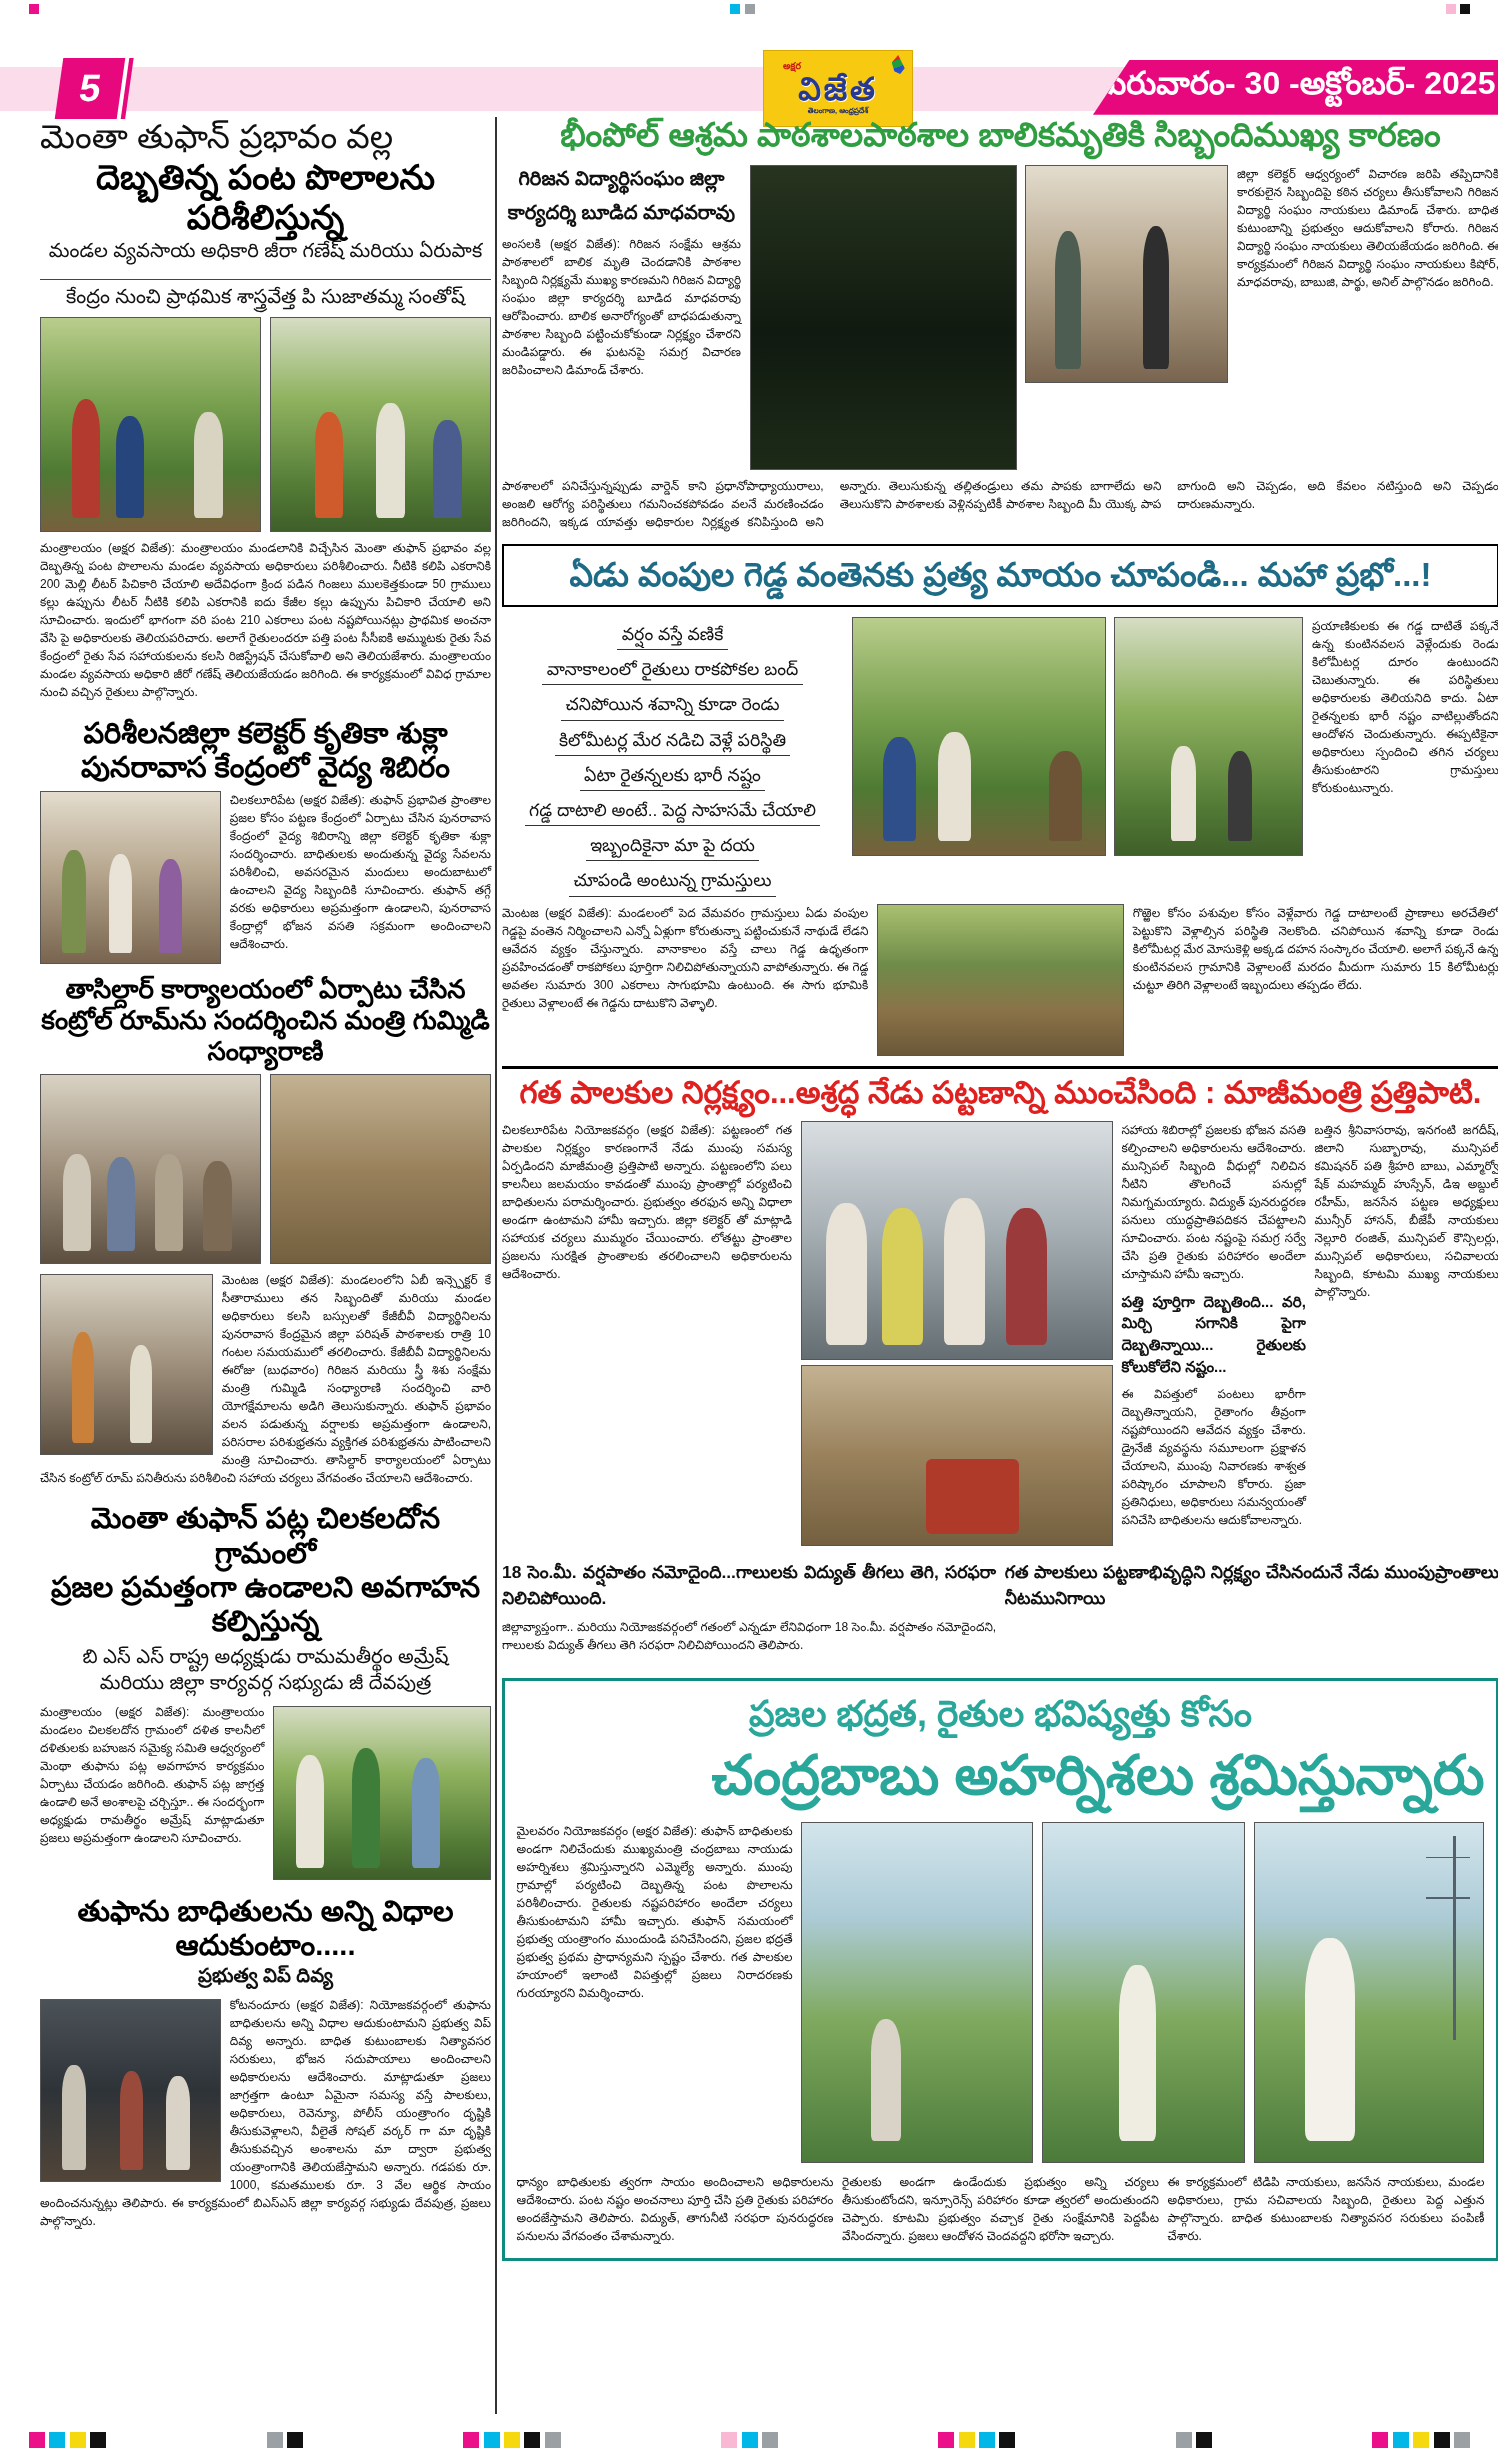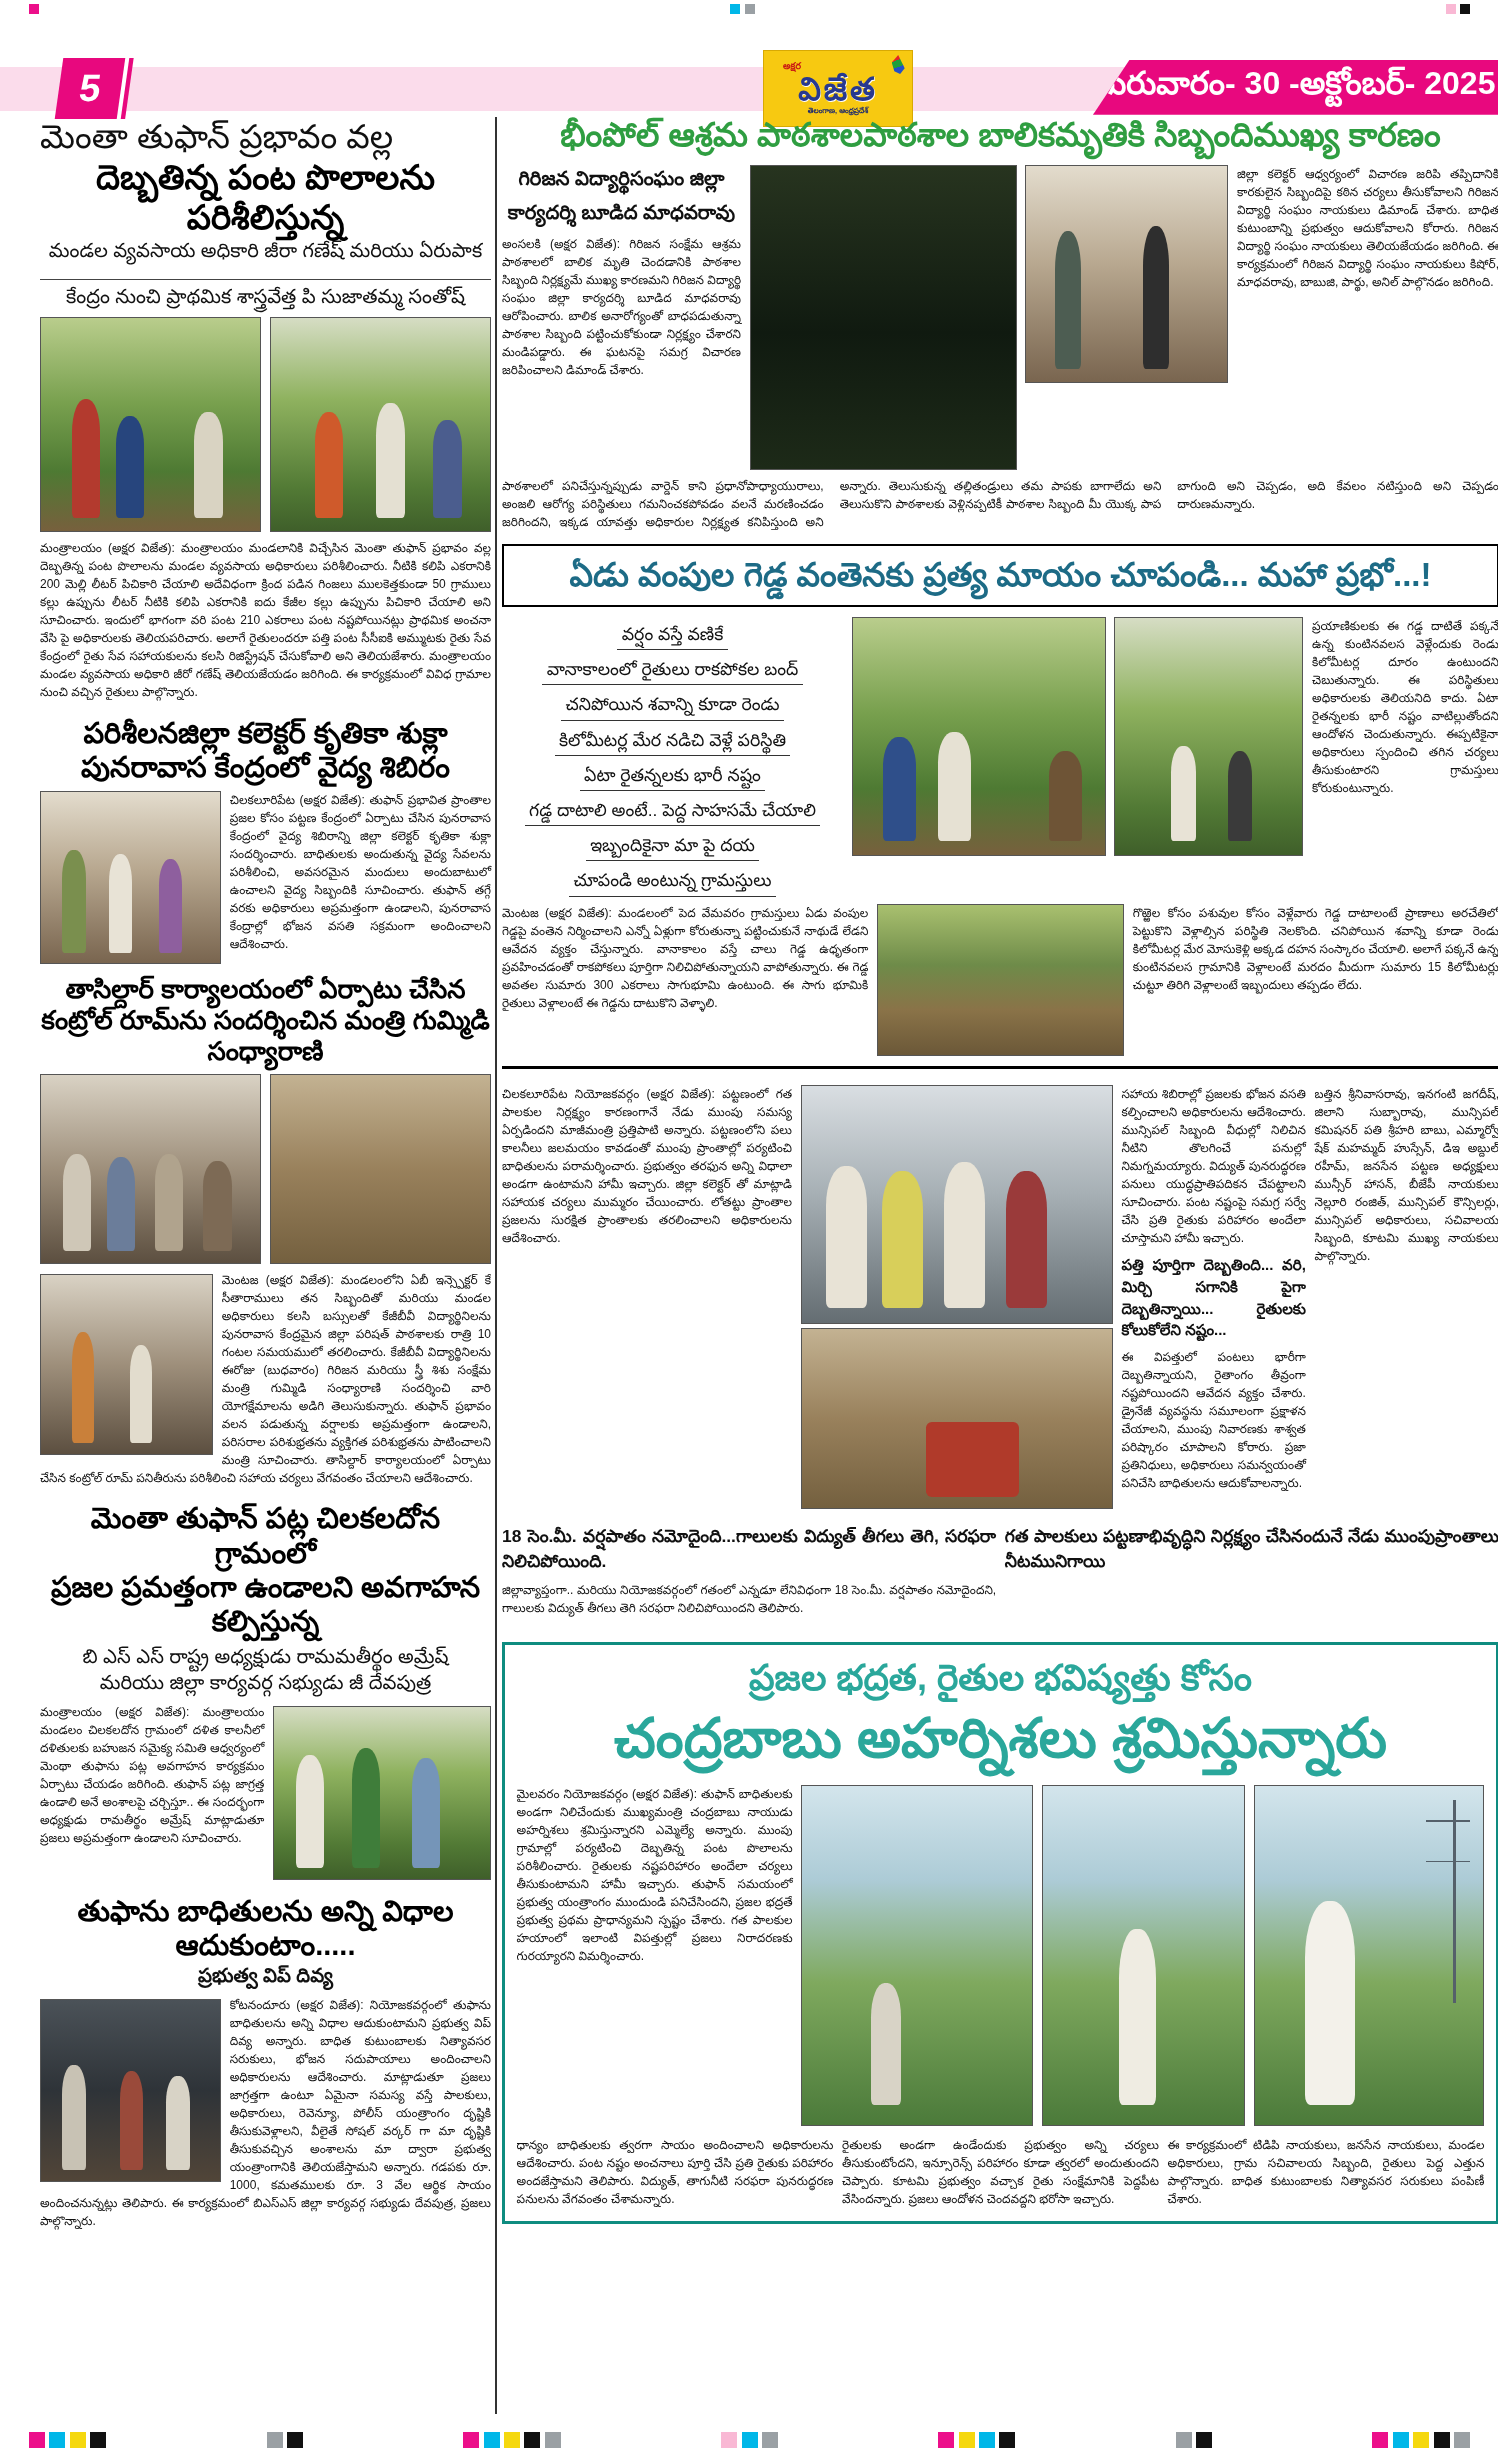--- a/index.html
+++ b/index.html
@@ -60,21 +60,21 @@
   
   .boxhead{border:2.9px solid #000;padding:10px 7.3px;margin:2.9px 0 10px 0}
   .teal{color:#1d6b86}
   .red{color:#e01f1f}
   .green{color:#2f9e41}
   .bullets{display:flex;flex-direction:column;align-items:center;gap:8px;padding-top:5.8px}
   .bullet span{display:inline-block;font-size:17.4px;line-height:1.3;border-bottom:1.5px solid #333;padding:0 4.4px 3.6px 4.4px;text-align:right}
   .boldpar{font-weight:800;font-size:15px;line-height:1.45;text-align:justify;margin:7.3px 0}
   .b4box{border:3.6px solid #0e8c80;padding:13px 11.6px 8.7px 11.6px;margin-top:20px}
   .b4h1{font-size:36px;font-weight:800;text-align:center;color:#2aa79b;line-height:1.1}
-  .b4h2{font-size:55px;font-weight:800;text-align:center;color:#2aa79b;line-height:1.15;margin-top:10px}
+  .b4h2{font-size:55px;font-weight:800;text-align:right;color:#2aa79b;line-height:1.15;margin-top:10px}
   .gap6{height:4.4px}.gap10{height:7.3px}.gap14{height:10px}.gap20{height:14.5px}
 </style>
 </head>
 <body>
 
 <div class="marks top">
   <div class="mgroup">
       <div class="sq small c-m"></div>
     </div>
   <div class="mgroup">
@@ -276,20 +276,21 @@
       <div class="ph ph-mud" style="width:247px;height:152px;flex:none"></div>
       <div class="body colf">
           <p>గొఱ్ఱెల కోసం పశువుల కోసం వెళ్లేవారు గెడ్డ దాటాలంటే ప్రాణాలు అరచేతిలో పెట్టుకొని వెళ్లాల్సిన పరిస్థితి నెలకొంది. చనిపోయిన శవాన్ని కూడా రెండు కిలోమీటర్ల మేర మోసుకెళ్లి అక్కడ దహన సంస్కారం చేయాలి. అలాగే పక్కనే ఉన్న కుంటినవలస గ్రామానికి వెళ్లాలంటే మరదం మీదుగా సుమారు 15 కిలోమీటర్లు చుట్టూ తిరిగి వెళ్లాలంటే ఇబ్బందులు తప్పడం లేదు.</p>
         </div>
     </div>
   </div>
 
   <div class="gap14"></div>
 
   <div style="border-top:3.6px solid #000;padding-top:5.8px">
+    <div class="hl red" style="font-size:31px">గత పాలకుల నిర్లక్ష్యం...అశ్రద్ధ నేడు పట్టణాన్ని ముంచేసింది : మాజీమంత్రి ప్రత్తిపాటి.</div>
     <div class="gap14"></div>
     <div class="row">
       <div class="body" style="width:290px;flex:none">
           <p>చిలకలూరిపేట నియోజకవర్గం (అక్షర విజేత): పట్టణంలో గత పాలకుల నిర్లక్ష్యం కారణంగానే నేడు ముంపు సమస్య ఏర్పడిందని మాజీమంత్రి ప్రత్తిపాటి అన్నారు. పట్టణంలోని పలు కాలనీలు జలమయం కావడంతో ముంపు ప్రాంతాల్లో పర్యటించి బాధితులను పరామర్శించారు. ప్రభుత్వం తరఫున అన్ని విధాలా అండగా ఉంటామని హామీ ఇచ్చారు. జిల్లా కలెక్టర్ తో మాట్లాడి సహాయక చర్యలు ముమ్మరం చేయించారు. లోతట్టు ప్రాంతాల ప్రజలను సురక్షిత ప్రాంతాలకు తరలించాలని అధికారులను ఆదేశించారు.</p>
         </div>
       <div style="width:312px;flex:none">
         <div class="ph ph-crowd" style="height:239px">
           <div class="fig" style="left:8%;background:#e8e3d6;height:60%"></div>
           <div class="fig" style="left:26%;background:#d8cf5a;height:58%"></div>
           <div class="fig" style="left:46%;background:#e8e3d6;height:62%"></div>

